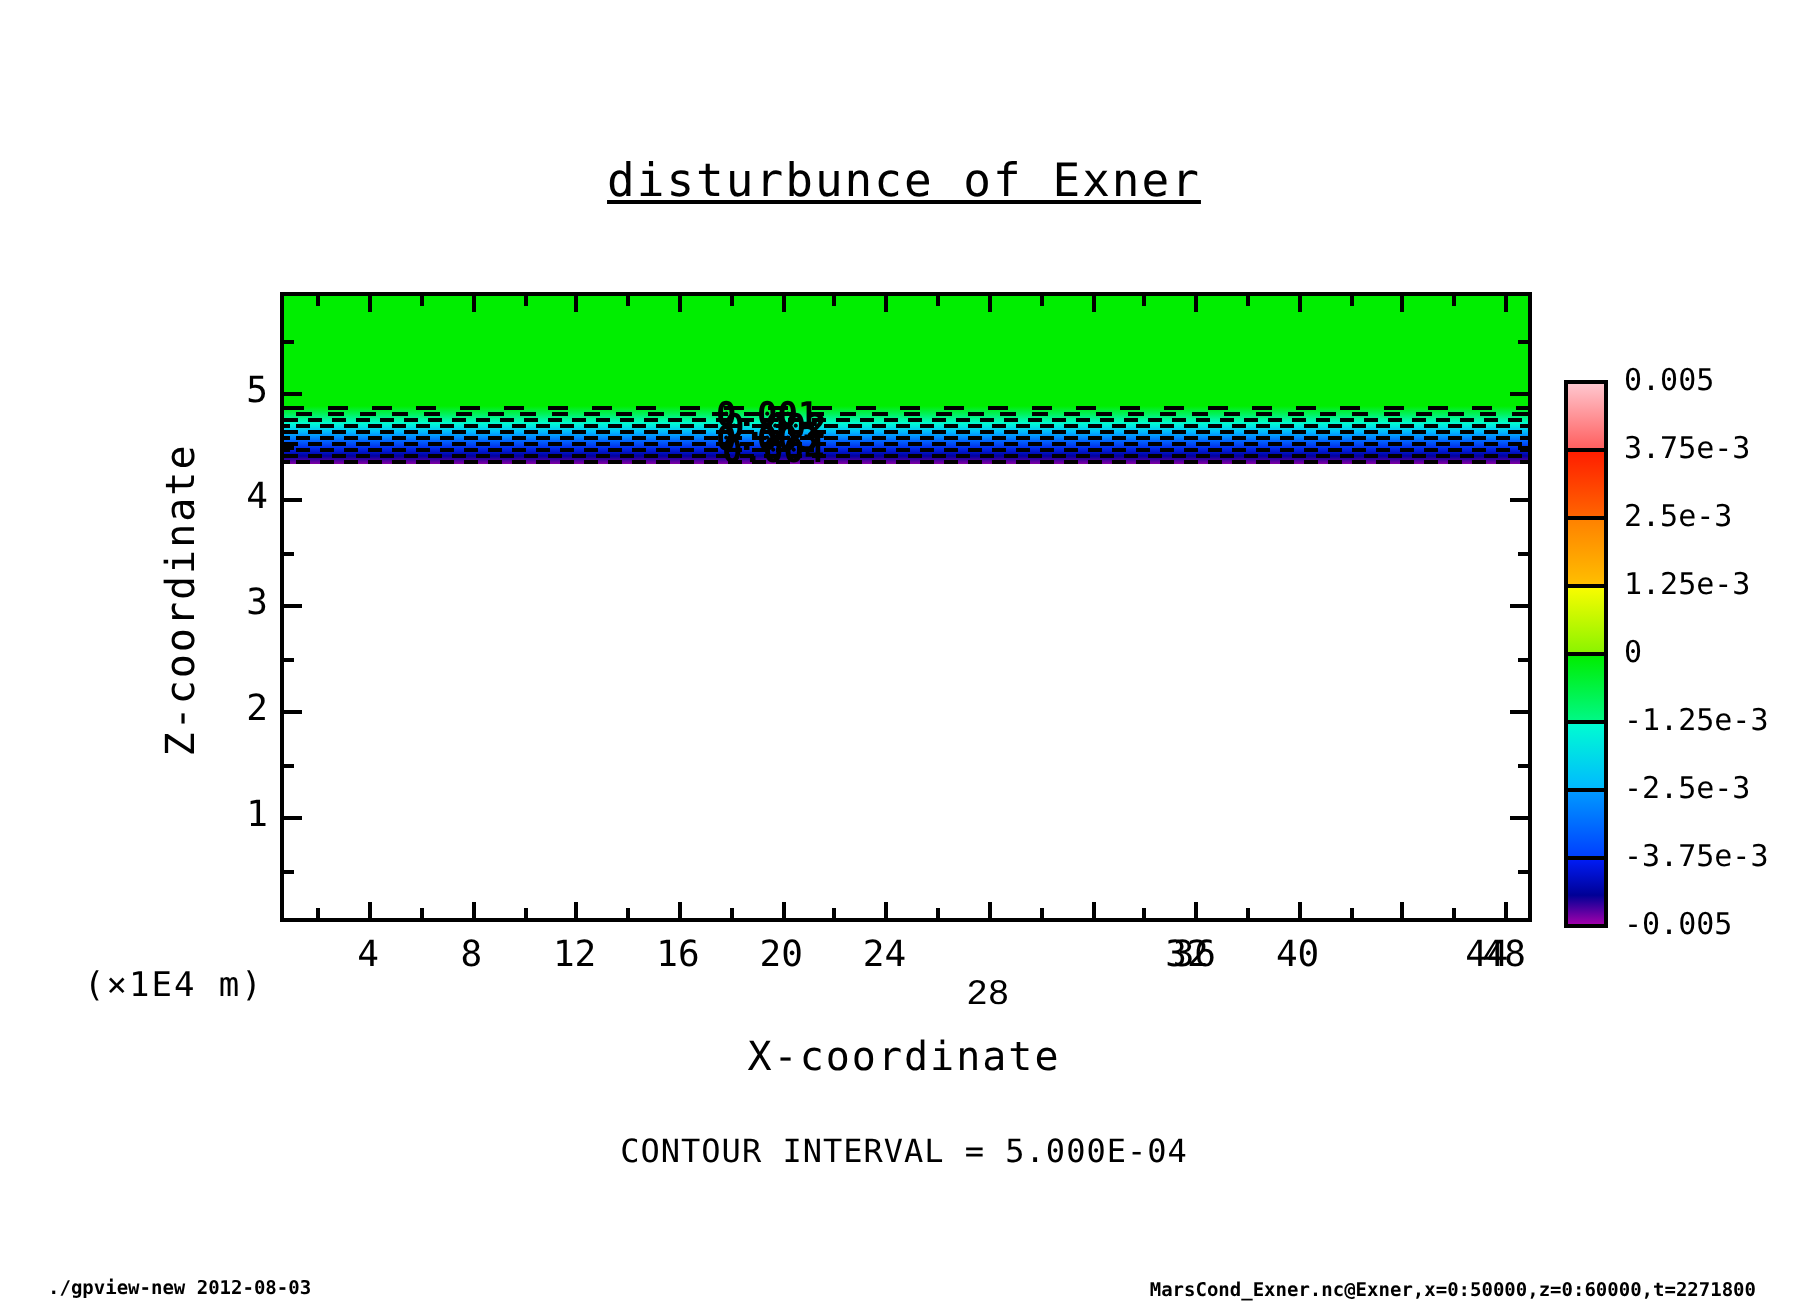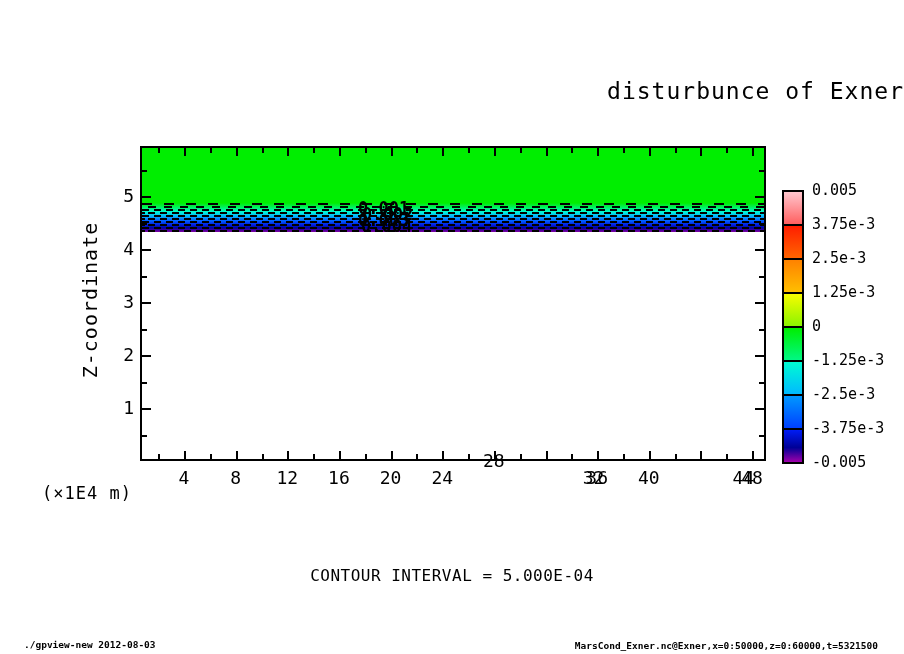--- a/index.html
+++ b/index.html
@@ -1,19 +1,19 @@
 <!DOCTYPE html>
 <html><head>
 <meta charset="utf-8">
 <style>
   html,body{margin:0;padding:0;background:#fff;}
   .fig{position:relative;width:904px;height:654px;background:#ffffff;overflow:hidden;
        font-family:"DejaVu Sans Mono", monospace;color:#000;}
   .abs{position:absolute;}
-  .title{left:0;right:0;top:78px;text-align:right;font-size:23px;letter-spacing:1px;}
+  .title{left:0;right:0;top:78px;text-align:center;font-size:23px;letter-spacing:1px;text-decoration:underline;}
   .ylab{left:90px;top:300px;transform:translate(-50%,-50%) rotate(-90deg);font-size:20px;letter-spacing:1px;white-space:nowrap;}
   .yunit{left:42px;top:483px;font-size:17px;letter-spacing:1px;white-space:nowrap;}
   .xlab{left:0;right:0;top:516px;text-align:center;font-size:20px;letter-spacing:1px;}
   .xunit{left:612px;top:487px;font-size:20px;letter-spacing:5px;white-space:nowrap;}
   .frame{left:140px;top:146px;width:626px;height:315px;border:2px solid #000;box-sizing:border-box;background:#fff;}
   .greenreg{position:absolute;left:0;top:0;width:622px;height:55px;background:#00ee00;}
   .band{position:absolute;left:0;top:55px;width:622px;height:29px;}
   .dashrow{position:absolute;left:0;width:622px;height:2px;}
   .tick{position:absolute;background:#000;}
   .xticklab{position:absolute;font-size:18px;transform:translateX(-50%);white-space:nowrap;}
@@ -122,43 +122,44 @@
       <div class="tick" style="left: 0px; top: 101px; height: 2px; width: 9px;"></div>
       <div class="tick" style="right: 0px; top: 101px; height: 2px; width: 9px;"></div>
       <div class="tick" style="left: 0px; top: 74.5px; height: 2px; width: 5px;"></div>
       <div class="tick" style="right: 0px; top: 74.5px; height: 2px; width: 5px;"></div>
       <div class="tick" style="left: 0px; top: 48px; height: 2px; width: 9px;"></div>
       <div class="tick" style="right: 0px; top: 48px; height: 2px; width: 9px;"></div>
       <div class="tick" style="left: 0px; top: 21.5px; height: 2px; width: 5px;"></div>
       <div class="tick" style="right: 0px; top: 21.5px; height: 2px; width: 5px;"></div>
     </div>
 
+  <div class="abs xlab">X-coordinate</div>
 
   <div class="abs cbar" id="cbar">
       <div class="cseg" style="background: linear-gradient(rgb(255, 198, 206), rgb(255, 96, 96));"></div>
       <div class="cseg" style="background: linear-gradient(rgb(255, 30, 0), rgb(255, 100, 0));"></div>
       <div class="cseg" style="background: linear-gradient(rgb(255, 130, 0), rgb(255, 190, 0));"></div>
       <div class="cseg" style="background: linear-gradient(rgb(248, 252, 0), rgb(140, 244, 0));"></div>
       <div class="cseg" style="background: linear-gradient(rgb(0, 238, 0), rgb(0, 248, 132));"></div>
       <div class="cseg" style="background: linear-gradient(rgb(0, 252, 210), rgb(0, 186, 255));"></div>
       <div class="cseg" style="background: linear-gradient(rgb(0, 152, 255), rgb(0, 64, 255));"></div>
       <div class="cseg" style="background: linear-gradient(rgb(0, 28, 244), rgb(0, 0, 150) 55%, rgb(160, 0, 170));"></div>
     </div>
 
   <div class="abs cintv">CONTOUR INTERVAL = 5.000E-04</div>
   <div class="abs fl">./gpview-new  2012-08-03</div>
-  <div class="abs fr">MarsCond_Exner.nc@Exner,x=0:50000,z=0:60000,t=5321500</div>
+  <div class="abs fr">MarsCond_Exner.nc@Exner,x=0:50000,z=0:60000,t=2271800</div>
 
 <div class="abs xticklab" style="left: 184.04px; top: 467px;">4</div>
     <div class="abs xticklab" style="left: 235.68px; top: 467px;">8</div>
     <div class="abs xticklab" style="left: 287.32px; top: 467px;">12</div>
     <div class="abs xticklab" style="left: 338.96px; top: 467px;">16</div>
     <div class="abs xticklab" style="left: 390.6px; top: 467px;">20</div>
     <div class="abs xticklab" style="left: 442.24px; top: 467px;">24</div>
-    <div class="abs xticklab" style="left: 493.88px; top: 450px;">28</div>
+    <div class="abs xticklab" style="left: 493.88px; top: 488px; font-family: Liberation Mono, monospace;">28</div>
     <div class="abs xticklab" style="left: 545.52px; top: 467px; margin-left: 48px;">32</div>
     <div class="abs xticklab" style="left: 597.16px; top: 467px; text-align: center;">36</div>
     <div class="abs xticklab" style="left: 648.8px; top: 467px;">40</div>
     <div class="abs xticklab" style="left: 700.44px; top: 467px; margin-left: 43px;">44</div>
     <div class="abs xticklab" style="left: 752.08px; top: 467px;">48</div>
     <div class="abs yticklab" style="left: 104px; top: 398px;">1</div>
     <div class="abs yticklab" style="left: 104px; top: 345px;">2</div>
     <div class="abs yticklab" style="left: 104px; top: 292px;">3</div>
     <div class="abs yticklab" style="left: 104px; top: 239px;">4</div>
     <div class="abs yticklab" style="left: 104px; top: 186px;">5</div>

